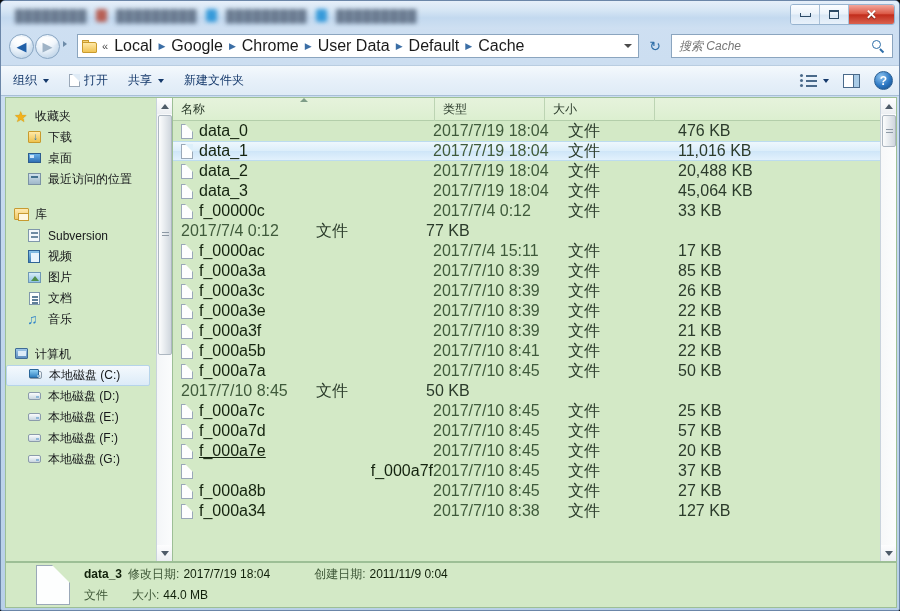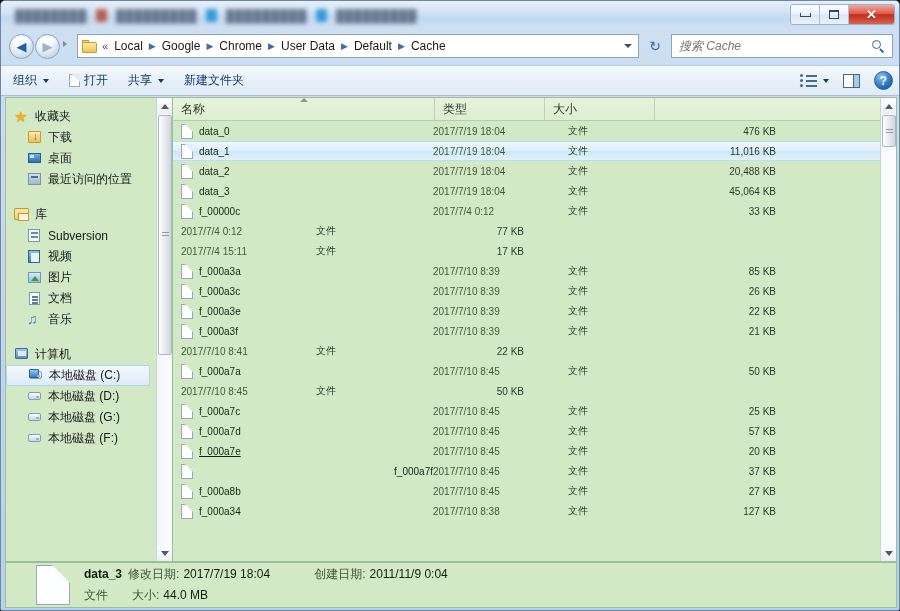--- a/index.html
+++ b/index.html
@@ -93,21 +93,21 @@
     position: absolute; left: 0; bottom: 0; width: 15px; height: 11px;
     background: linear-gradient(180deg,#ffe9a8,#f0c455);
     border: 1px solid #c99b2d; border-radius: 1px 2px 1px 1px;
   }
   #foldericon .ftab {
     position: absolute; left: 0; top: 1px; width: 7px; height: 3px;
     background: #f5d278; border: 1px solid #c99b2d; border-bottom: none; border-radius: 1px 1px 0 0;
   }
   .chev { color: #4a4a4a; font-size: 11px; margin: 0 3px 0 2px; }
   .crumb {
-    font-size: 12px; color: #1a1a1a; padding: 2px 3px; white-space: nowrap;
+    font-size: 16px; color: #1a1a1a; padding: 2px 3px; white-space: nowrap;
   }
   .crumbsep {
     color: #3b6ea5; font-size: 9px; padding: 0 3px; line-height: 1;
   }
   #addrdrop {
     margin-left: auto; margin-right: 6px;
     width: 0; height: 0; border-top: 4px solid #4b4b4b;
     border-left: 4px solid transparent; border-right: 4px solid transparent;
   }
   #refreshbtn {
@@ -280,32 +280,32 @@
     border-right: 1px solid #bcd4b3; padding-left: 8px; position: relative;
     overflow: hidden; white-space: nowrap;
   }
   .sortmark {
     position: absolute; left: 50%; top: 0px; transform: translateX(-50%);
     width:0;height:0;border-left:4px solid transparent;border-right:4px solid transparent;
     border-bottom:4px solid #7f9d88;
   }
   #rows { position: absolute; left: 0; top: 23px; right: 16px; bottom: 0; overflow: hidden; }
   .row {
-    display: flex; align-items: center; height: 20px; font-size: 10px; color: #14230f;
+    display: flex; align-items: center; height: 20px; font-size: 16px; color: #14230f;
     padding-left: 8px;
   }
   .row.selected {
     background: linear-gradient(180deg,#eef7fd 0%, #dceefa 48%, #cfe6f8 52%, #e2f1fc 100%);
     border-top: 1px solid #bcdcf0; border-bottom: 1px solid #bcdcf0;
     height: 20px;
   }
   .cell-name { display: flex; align-items: center; gap: 6px; white-space: nowrap; overflow: hidden; }
   .cell-date { color: #3f5a3b; white-space: nowrap; overflow: hidden; }
   .cell-type { color: #2b3b2b; white-space: nowrap; overflow: hidden; }
-  .cell-size { color: #2b3b2b; text-align: right; white-space: nowrap; overflow: hidden; padding-right: 12px; }
+  .cell-size { color: #2b3b2b; text-align: left; white-space: nowrap; overflow: hidden; padding-right: 12px; }
   .fileicon {
     width: 12px; height: 15px; background: #fdfefe; border: 1px solid #9aa8b8;
     position: relative; flex: 0 0 auto;
   }
   .fileicon::after {
     content: ""; position: absolute; right: -1px; top: -1px;
     border-width: 4px; border-style: solid;
     border-color: #d3e9c6 #d3e9c6 transparent transparent;
   }
   .row.selected .fileicon::after { border-color: #ddeffa #ddeffa transparent transparent; }
@@ -542,27 +542,33 @@
           <div class="navitem">
             <span class="nicon">
                 <span class="ic-drive"></span>
               </span>
             <span>本地磁盘 (D:)</span>
           </div>
           <div class="navitem">
             <span class="nicon">
                 <span class="ic-drive"></span>
               </span>
+            <span>本地磁盘 (E:)</span>
+          </div>
+          <div class="navitem">
+            <span class="nicon">
+                <span class="ic-drive"></span>
+              </span>
+            <span>本地磁盘 (F:)</span>
+          </div>
+          <div class="navitem">
+            <span class="nicon">
+                <span class="ic-drive"></span>
+              </span>
             <span>本地磁盘 (G:)</span>
-          </div>
-          <div class="navitem">
-            <span class="nicon">
-                <span class="ic-drive"></span>
-              </span>
-            <span>本地磁盘 (F:)</span>
           </div>
         </div>
       </div>
 
       <div id="navscroll">
         <div class="sb-arrow">
             <span class="tri-up"></span>
           </div>
         <div class="sb-thumb" style="top:17px; height:240px;">
           <span class="sb-grip"></span>
@@ -633,20 +639,24 @@
             <div class="cell-date" style="width: 135px;">2017/7/4 0:12</div>
             <div class="cell-type" style="width: 110px;">文件</div>
             <div class="cell-size" style="width: 110px;">33 KB</div>
           </div>
           <div class="row">
             <div class="cell-date" style="width: 135px;">2017/7/4 0:12</div>
             <div class="cell-type" style="width: 110px;">文件</div>
             <div class="cell-size" style="width: 110px;">77 KB</div>
           </div>
           <div class="row">
+            <div class="cell-name" style="width: 252px;">
+              <span class="fileicon"></span>
+              <span>f_0000ac</span>
+            </div>
             <div class="cell-date" style="width: 135px;">2017/7/4 15:11</div>
             <div class="cell-type" style="width: 110px;">文件</div>
             <div class="cell-size" style="width: 110px;">17 KB</div>
           </div>
           <div class="row">
             <div class="cell-name" style="width: 252px;">
               <span class="fileicon"></span>
               <span>f_000a3a</span>
             </div>
             <div class="cell-date" style="width: 135px;">2017/7/10 8:39</div>
@@ -674,20 +684,24 @@
           <div class="row">
             <div class="cell-name" style="width: 252px;">
               <span class="fileicon"></span>
               <span>f_000a3f</span>
             </div>
             <div class="cell-date" style="width: 135px;">2017/7/10 8:39</div>
             <div class="cell-type" style="width: 110px;">文件</div>
             <div class="cell-size" style="width: 110px;">21 KB</div>
           </div>
           <div class="row">
+            <div class="cell-name" style="width: 252px;">
+              <span class="fileicon"></span>
+              <span>f_000a5b</span>
+            </div>
             <div class="cell-date" style="width: 135px;">2017/7/10 8:41</div>
             <div class="cell-type" style="width: 110px;">文件</div>
             <div class="cell-size" style="width: 110px;">22 KB</div>
           </div>
           <div class="row">
             <div class="cell-name" style="width: 252px;">
               <span class="fileicon"></span>
               <span>f_000a7a</span>
             </div>
             <div class="cell-date" style="width: 135px;">2017/7/10 8:45</div>

